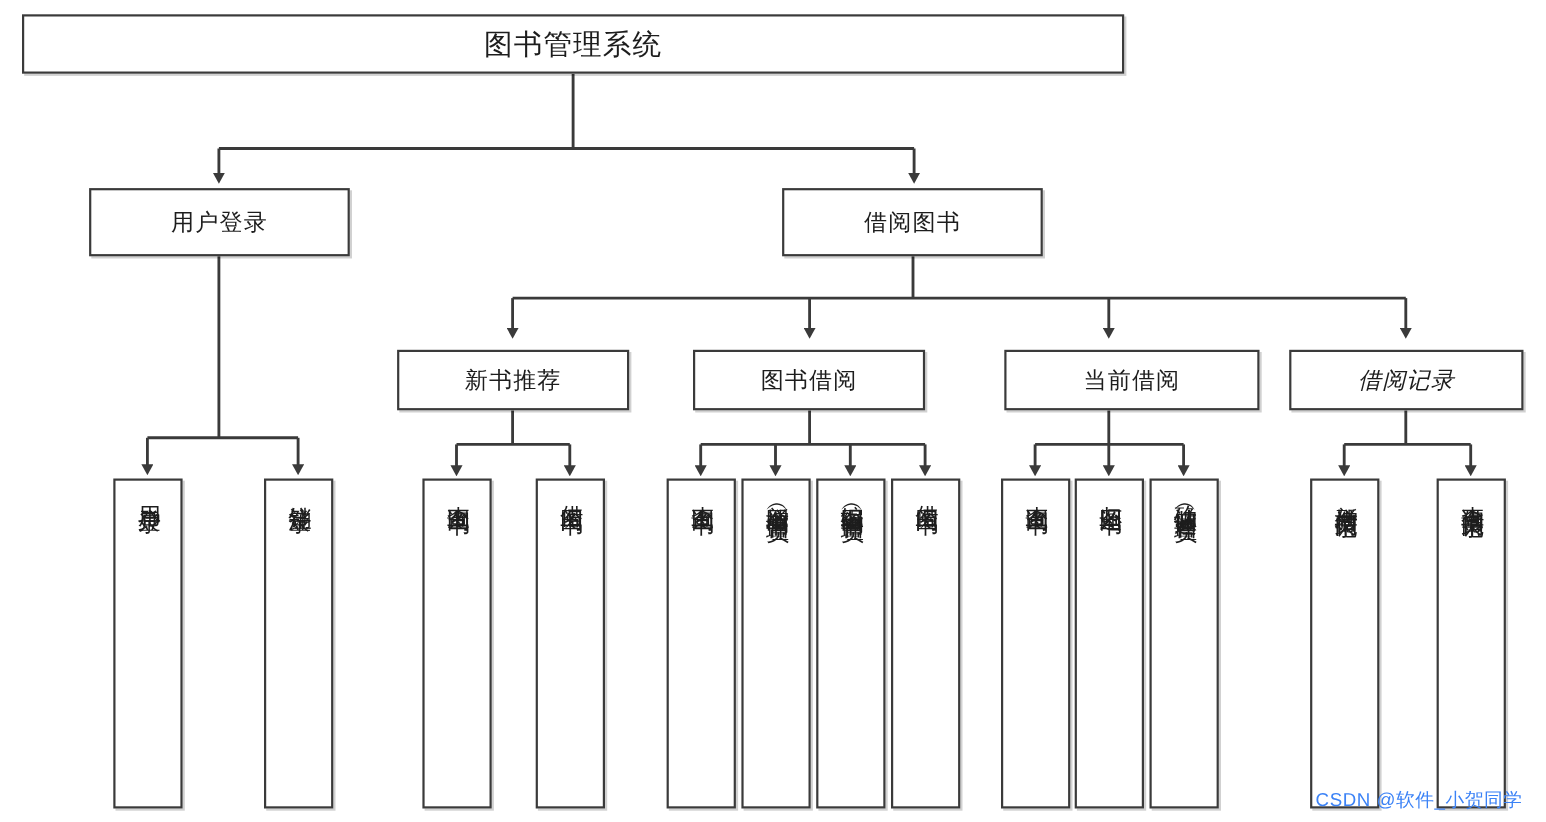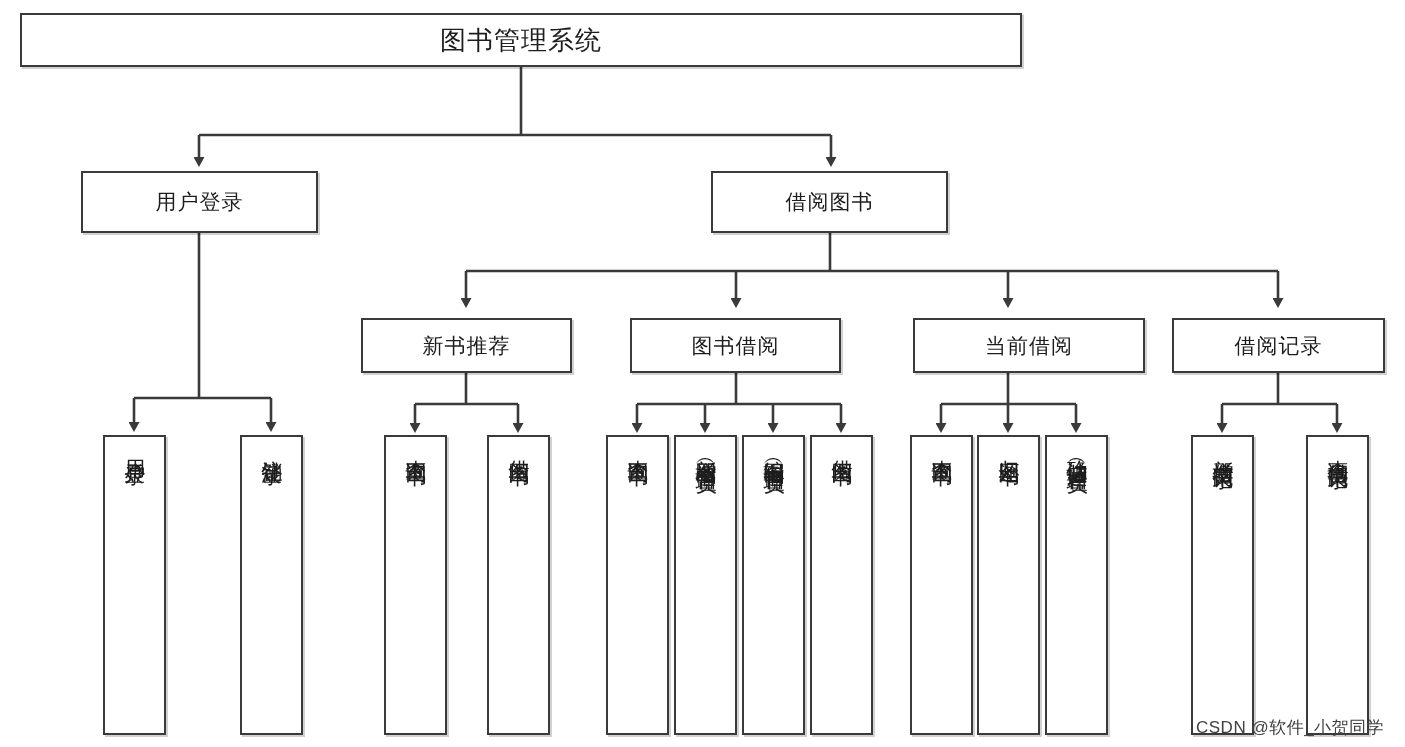--- a/index.html
+++ b/index.html
@@ -51,21 +51,21 @@
   .svg-layer{
     position:absolute;
     left:0;top:0;
     width:1405px;
     height:747px;
     pointer-events:none;
   }
   .watermark{
     position:absolute;
     font-size:17px;
-    color:#404040;
+    color:#3b82f6;
     white-space:nowrap;
     letter-spacing:0.5px;
   }
 </style>
 </head>
 <body>
 
 <div id="stage">
 
   <svg class="svg-layer" viewBox="0 0 1405 747" xmlns="http://www.w3.org/2000/svg">
@@ -131,21 +131,21 @@
 
   <div class="node h" style="left:361px;top:318px;width:211px;height:55px;">
     <span>新书推荐</span>
   </div>
   <div class="node h" style="left:630px;top:318px;width:211px;height:55px;">
     <span>图书借阅</span>
   </div>
   <div class="node h" style="left:901px;top:318px;width:232px;height:55px;margin-left:12px;">
     <span>当前借阅</span>
   </div>
-  <div class="node h" style="left:1172px;top:318px;width:213px;height:55px;">
+  <div class="node h" style="left:1172px;top:318px;width:213px;height:55px;font-style:italic;">
     <span>借阅记录</span>
   </div>
 
   <div class="node v" style="left:103px;top:435px;width:63px;height:300px;">
     <span class="vtext">用户登录</span>
   </div>
   <div class="node v" style="left:240px;top:435px;width:63px;height:300px;">
     <span class="vtext">注销登录</span>
   </div>
 

